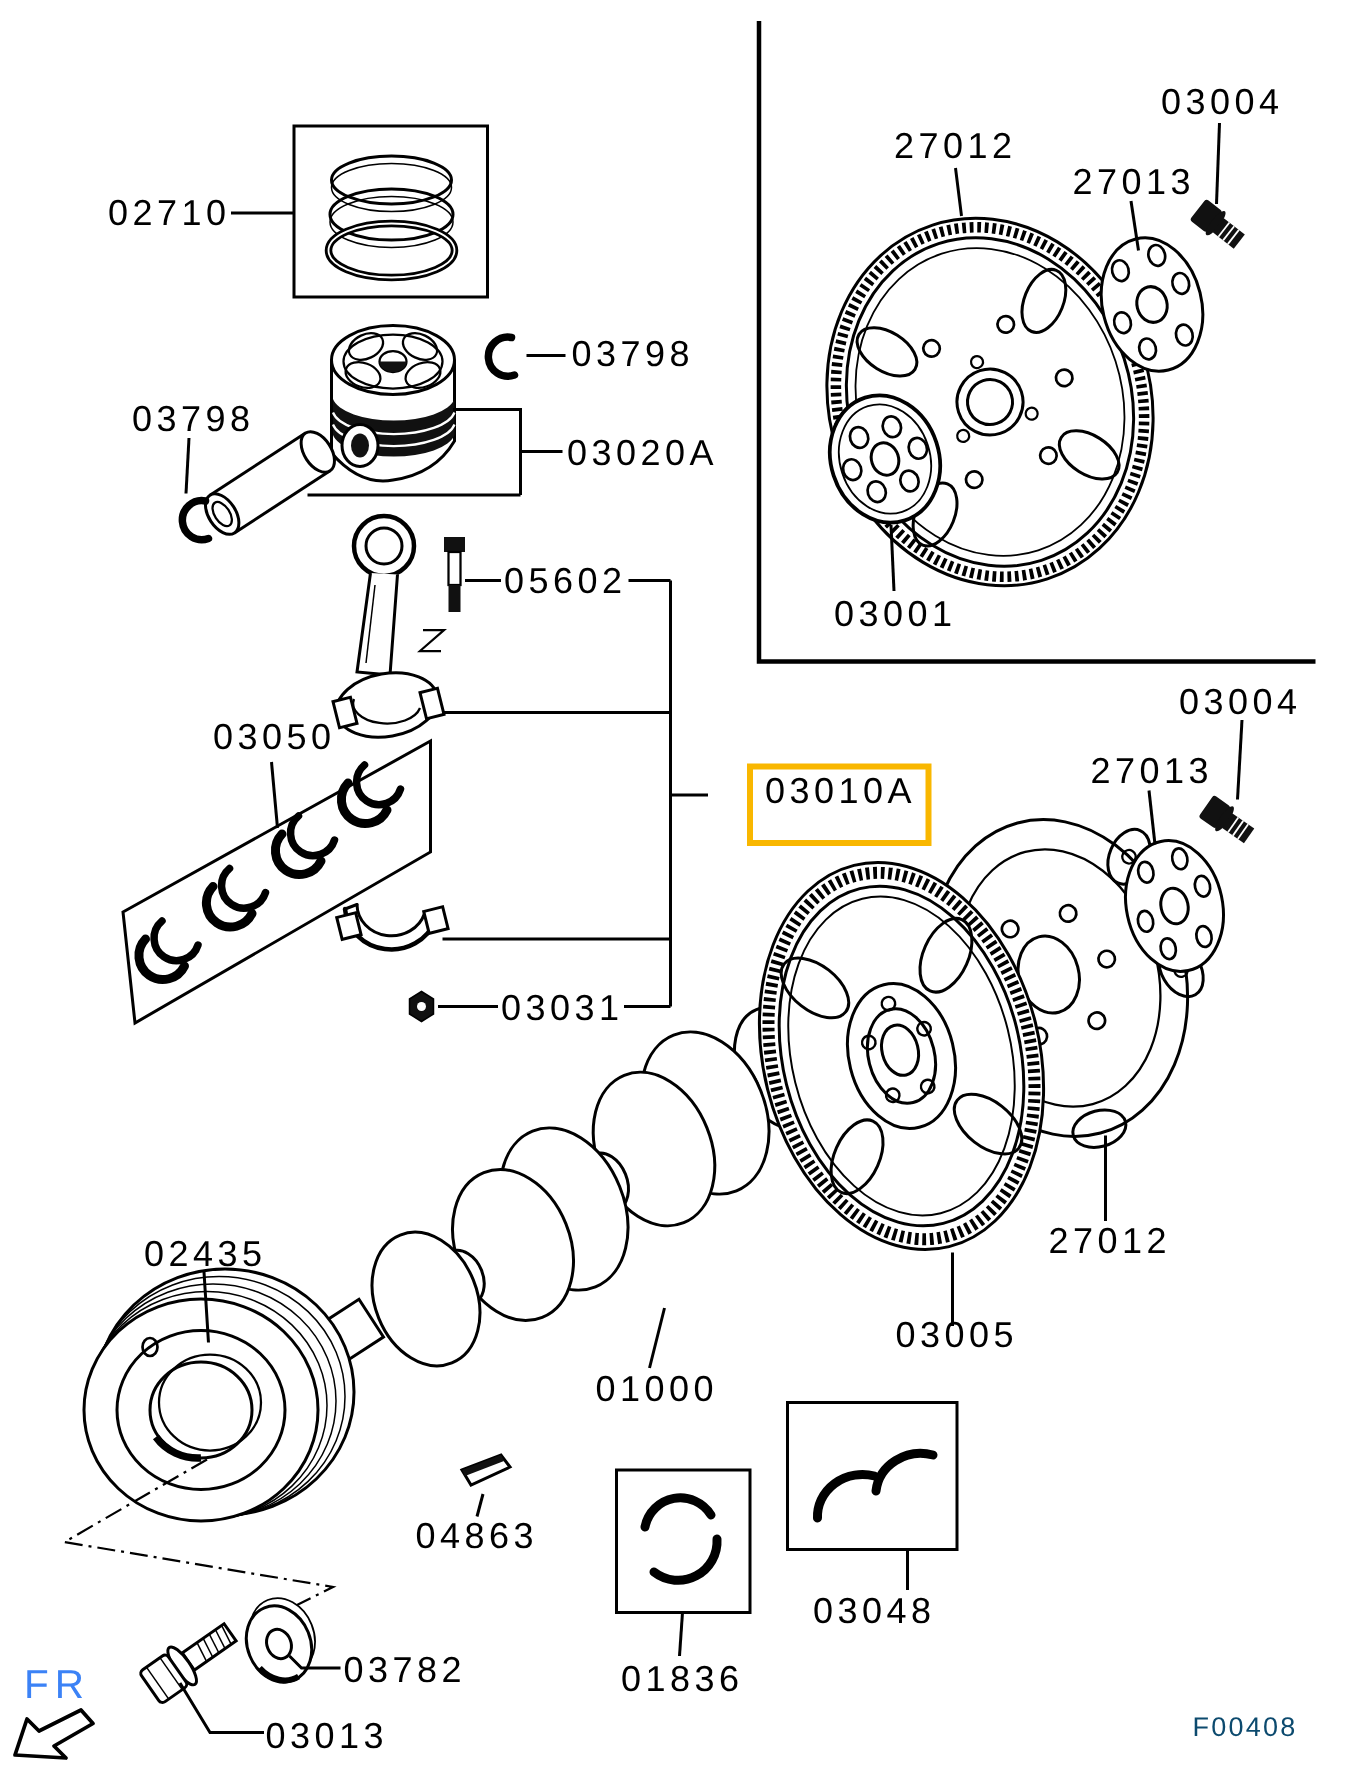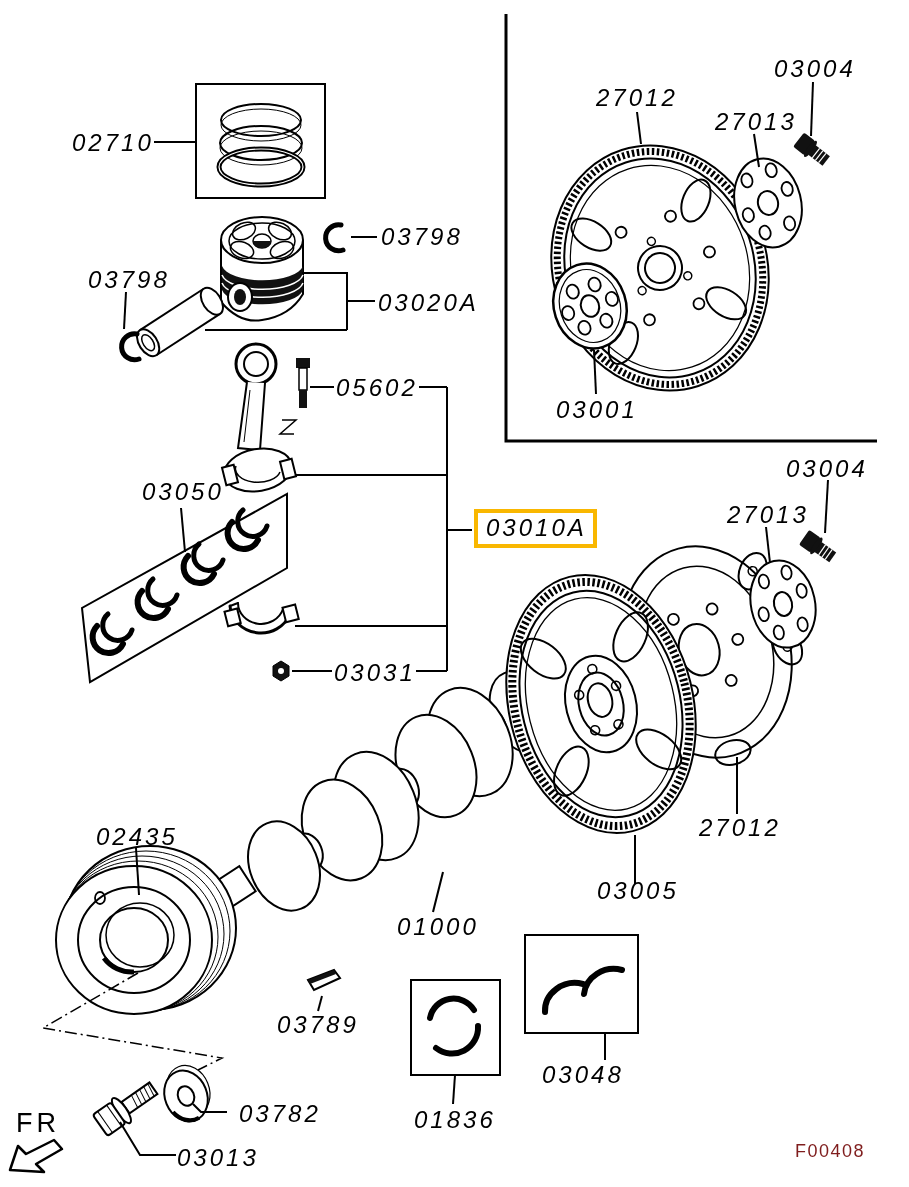--- a/index.html
+++ b/index.html
@@ -1,24 +1,24 @@
 <!DOCTYPE html>
 <html style="--hl: #F9B700;"><head>
 <meta charset="utf-8">
 <style>
   html,body{margin:0;padding:0;background:#fff;}
   .canvas{position:relative;width:909px;height:1187px;background:#fff;overflow:hidden;
           font-family:"Liberation Sans", sans-serif;}
   .canvas svg{position:absolute;left:0;top:0;}
   .plabel{position:absolute;font-size:24px;letter-spacing:3px;color:#000;
-          line-height:1;white-space:nowrap;font-style:italic;}
+          line-height:1;white-space:nowrap;}
   .plabel.highlight{border:4px solid var(--hl,#F9B700);background:#fff;
-          padding:3px 6px 4px 8px;}
-  .fr-label{position:absolute;font-size:27px;letter-spacing:4px;color:#000000;line-height:1;}
-  .fig-code{position:absolute;font-size:18px;letter-spacing:1.5px;color:#7f1d1d;line-height:1;}
+          padding:3px 6px 20px 8px;margin-left:24px;}
+  .fr-label{position:absolute;font-size:27px;letter-spacing:4px;color:#3b82f6;line-height:1;}
+  .fig-code{position:absolute;font-size:18px;letter-spacing:1.5px;color:#0c4a6e;line-height:1;}
 </style>
 </head>
 <body>
 
 <div class="canvas">
 
 <svg width="909" height="1187" viewBox="0 0 909 1187">
 
   <g>
     <polyline points="506,14 506,441 877,441" fill="none" stroke="#000" stroke-width="3"></polyline>
@@ -339,21 +339,21 @@
   <div class="plabel" style="left:596px;top:86px">27012</div>
   <div class="plabel" style="left:715px;top:110px">27013</div>
   <div class="plabel" style="left:774px;top:57px">03004</div>
   <div class="plabel" style="left:556px;top:398px">03001</div>
   <div class="plabel" style="left:786px;top:457px">03004</div>
   <div class="plabel" style="left:727px;top:503px">27013</div>
   <div class="plabel" style="left:699px;top:816px">27012</div>
   <div class="plabel" style="left:597px;top:879px">03005</div>
   <div class="plabel" style="left:397px;top:915px">01000</div>
   <div class="plabel" style="left:96px;top:825px">02435</div>
-  <div class="plabel" style="left:277px;top:1013px">03789</div>
-  <div class="plabel" style="left:239px;top:1102px">03782</div>
+  <div class="plabel" style="left:277px;top:1013px">04863</div>
+  <div class="plabel" style="left:229px;top:1102px">03782</div>
   <div class="plabel" style="left:177px;top:1146px">03013</div>
   <div class="plabel" style="left:414px;top:1108px">01836</div>
   <div class="plabel" style="left:542px;top:1063px">03048</div>
 
   <div class="fr-label" style="left:16px;top:1110px">FR</div>
   <div class="fig-code" style="left:795px;top:1142px">F00408</div>
 </div>
 
 </body></html>

